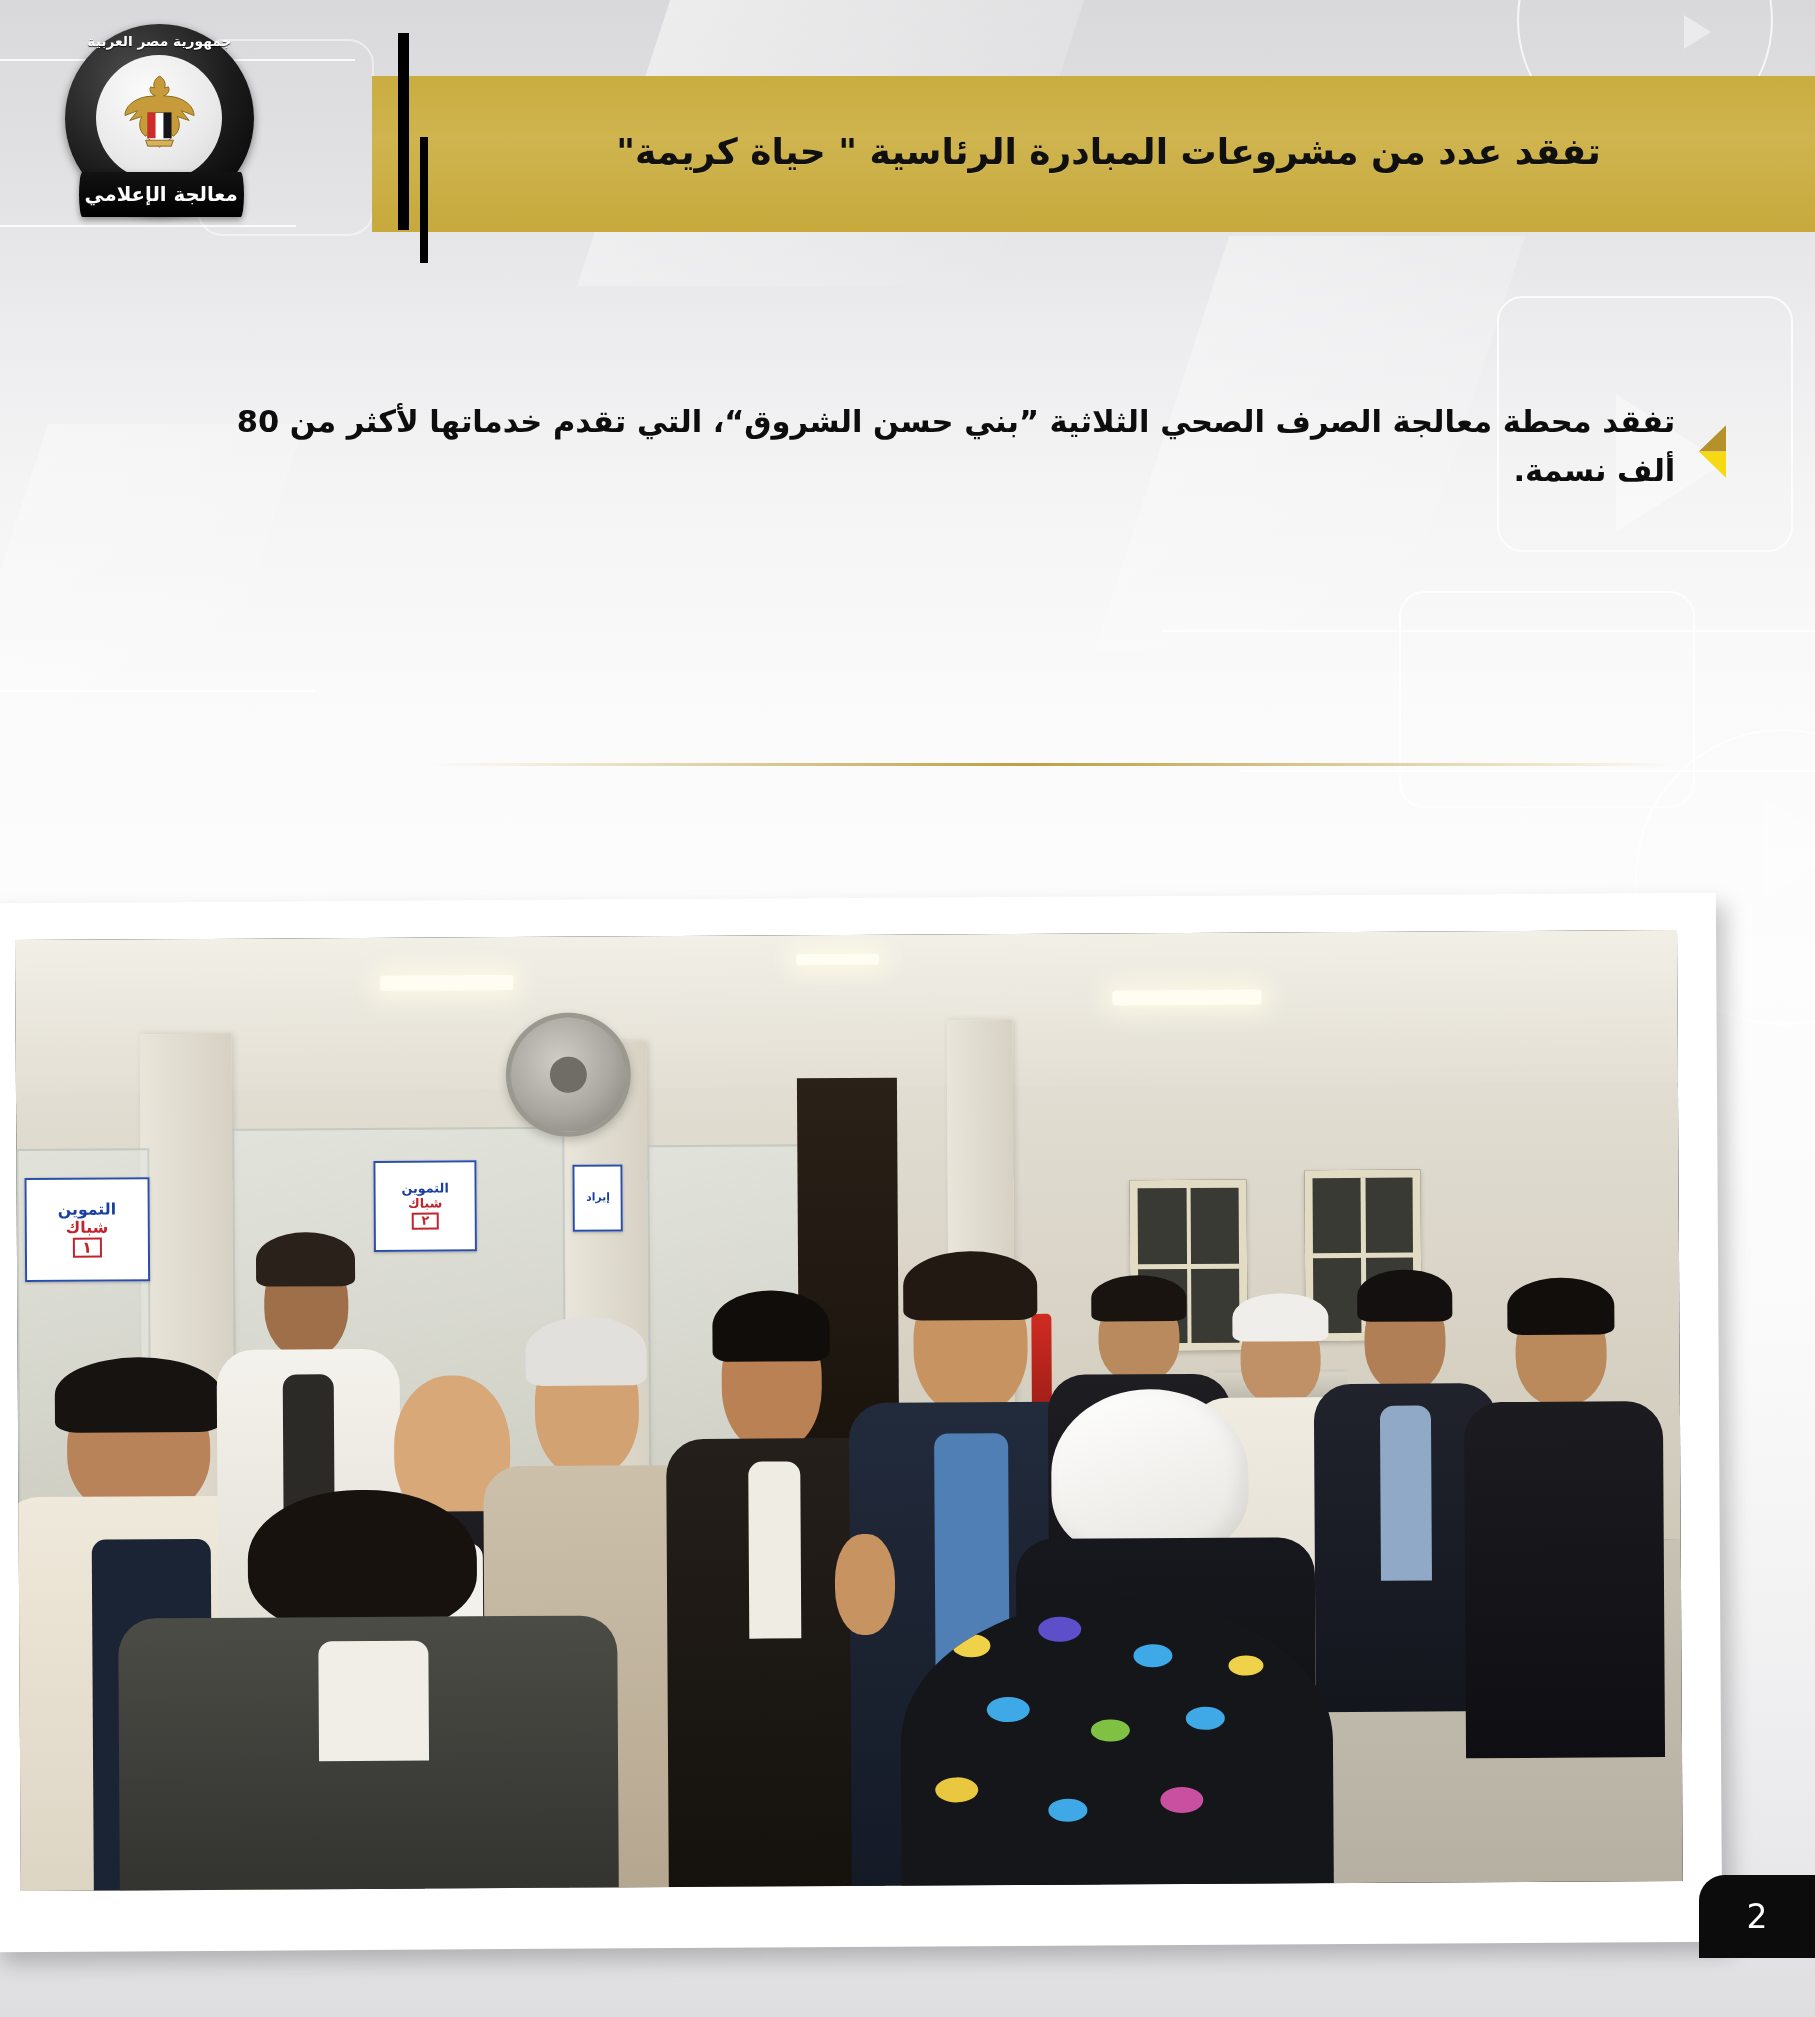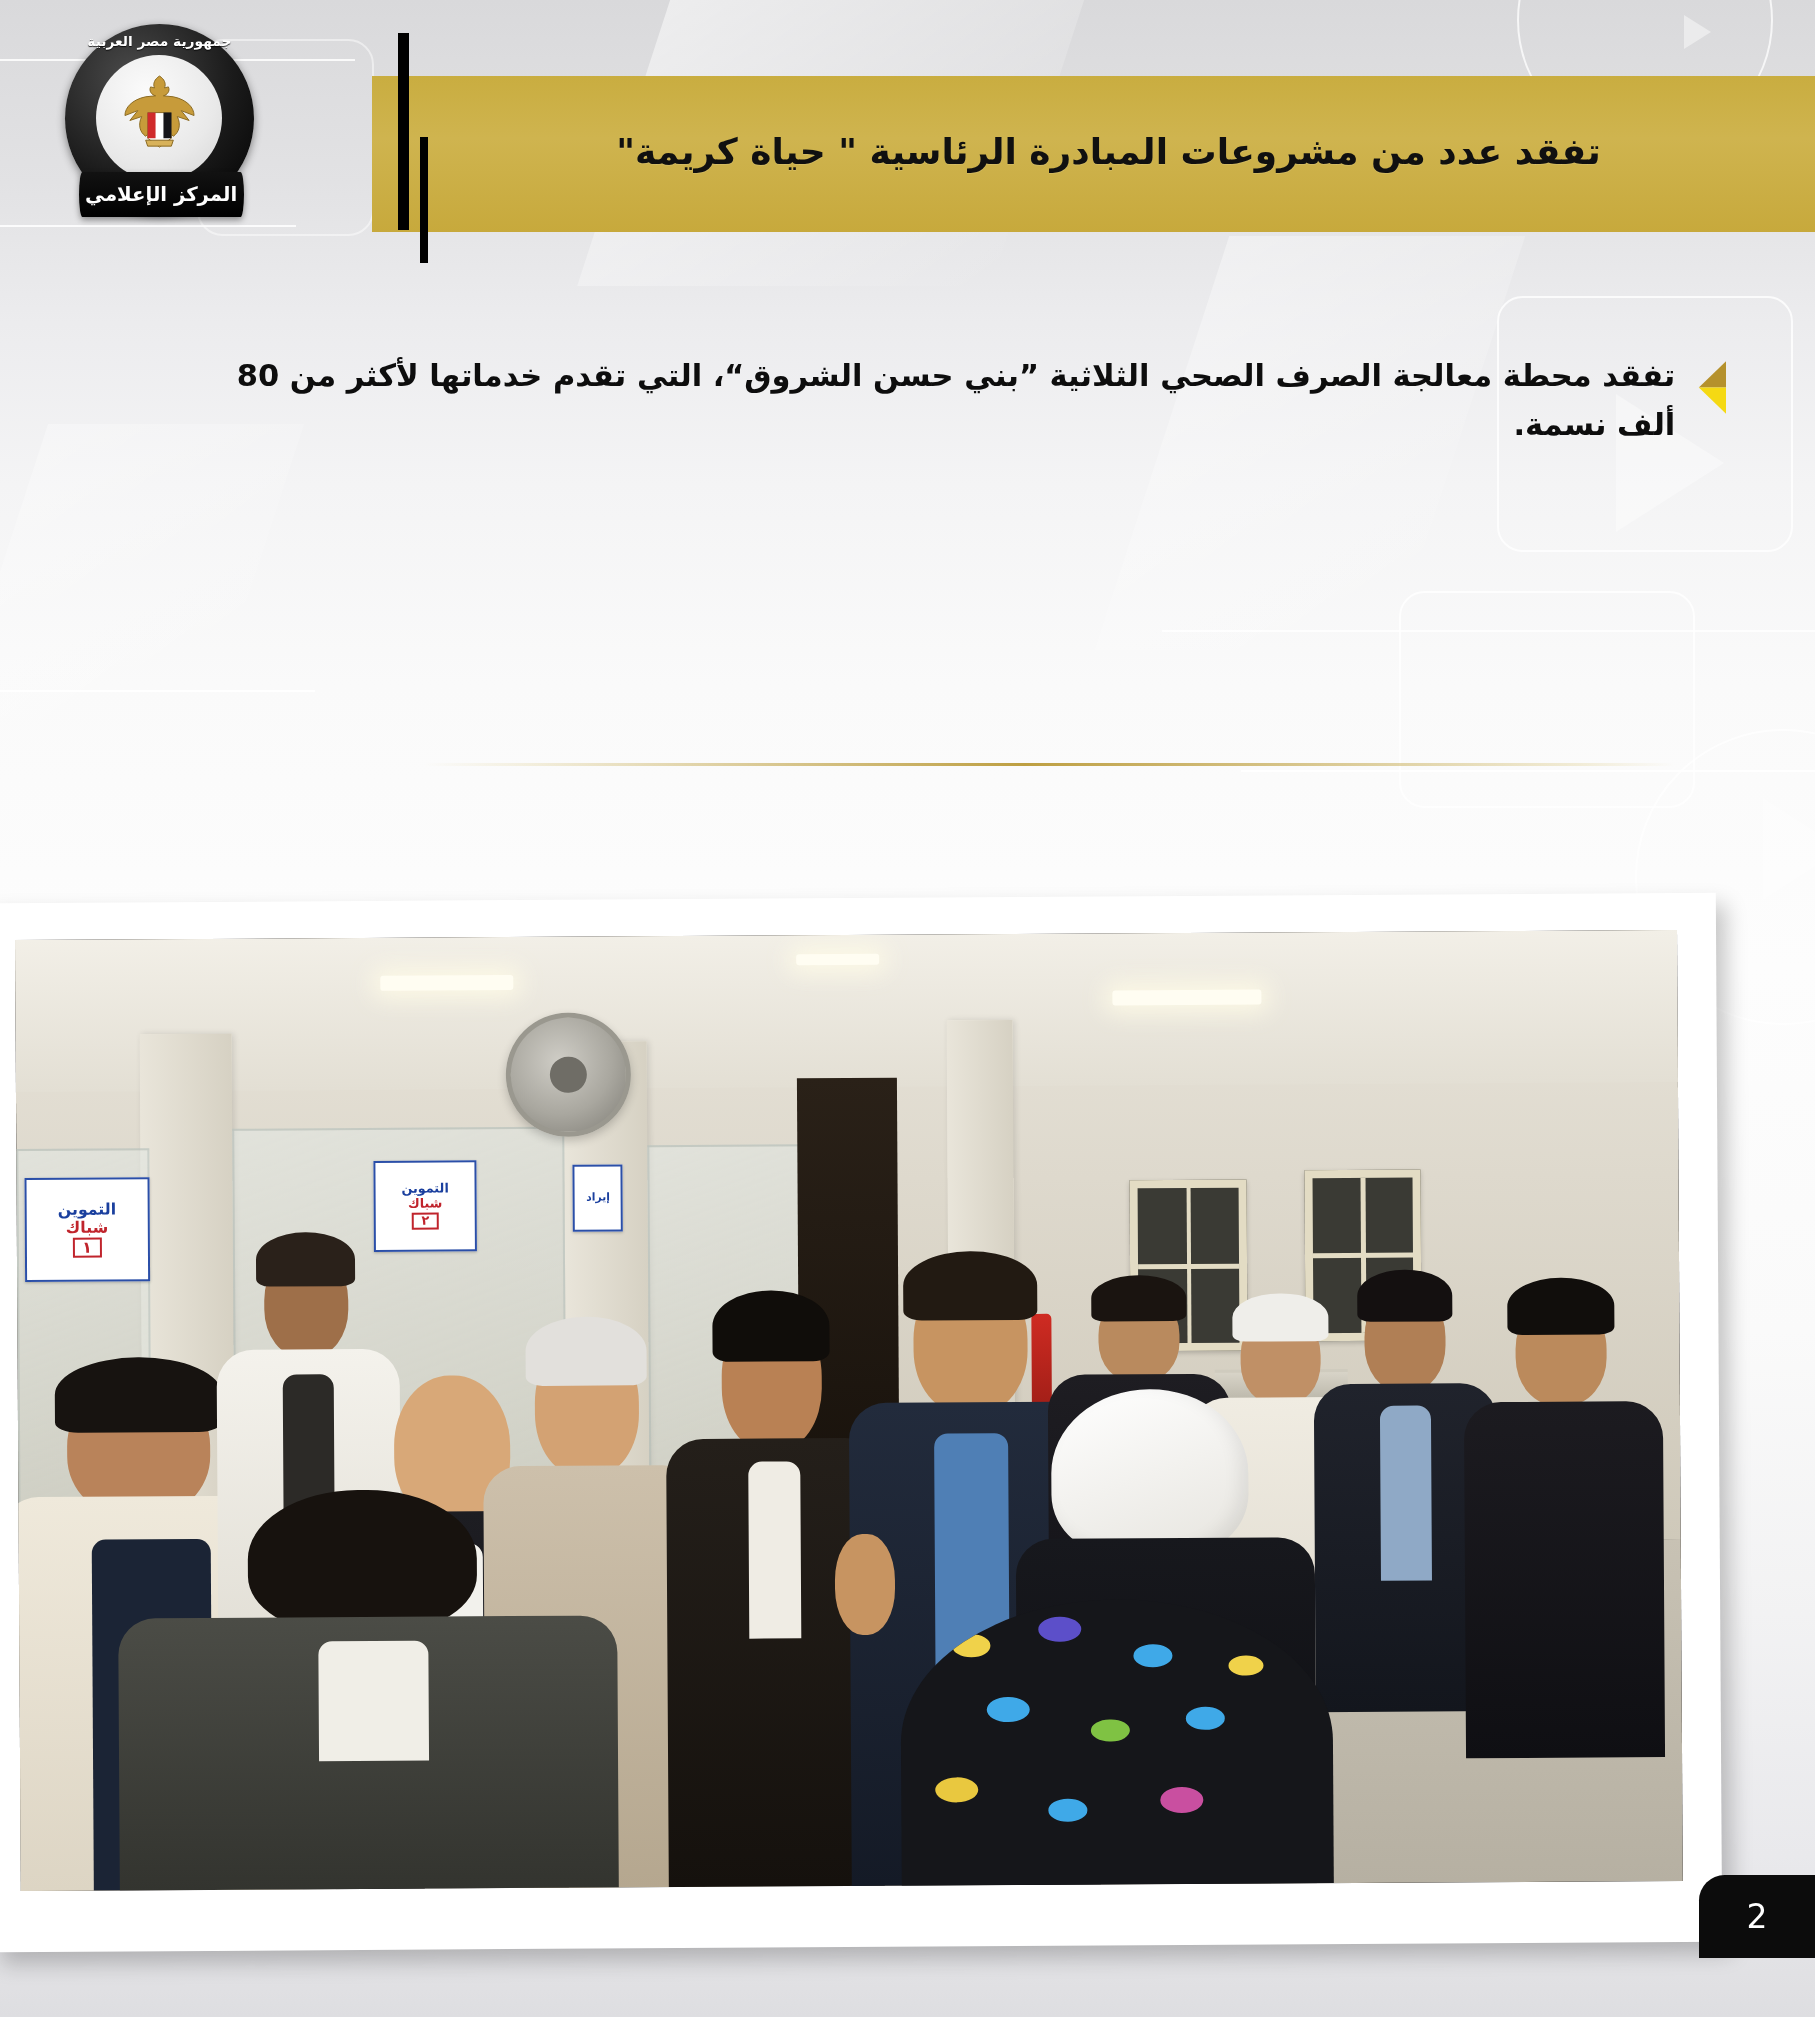--- a/index.html
+++ b/index.html
@@ -124,21 +124,21 @@
     flex:1 1 auto; text-align:right;
     color:#0d0d0d; font-size:30.5px; font-weight:bold; line-height:1.62;
     letter-spacing:0;
   }
   .bullet-1{ margin-top:0; }
   .divider{
     position:absolute; left:424px; top:467px; width:1251px; height:3px;
     background:linear-gradient(90deg,rgba(201,173,64,0) 0%,rgba(201,173,64,.15) 8%,rgba(186,154,56,.95) 48%,rgba(201,173,64,.2) 92%,rgba(201,173,64,0) 100%);
     border-radius:2px;
   }
-  .bullet-2{ margin-top:55px; }
+  .bullet-2{ margin-top:101px;align-items:center; }
 
   
   .photo-frame{
     position:absolute; left:-11.8px; top:898px; width:1731px; height:1049px;
     background:#ffffff;
     box-shadow:9.9px 11.8px 21.7px rgba(0,0,0,.22);
     transform:rotate(-0.35deg);
     padding:37px 39px 61px 29.6px;
   }
   .photo{
@@ -301,21 +301,21 @@
     <div class="eagle">
       <svg viewBox="0 0 76 92" xmlns="http://www.w3.org/2000/svg">
         <path d="M38 3 C33 6 31 11 33 15 L29 14 C27 18 30 22 34 23 L24 24 C10 27 3 35 3 43 L16 38 L8 48 L20 44 C16 52 18 60 24 64 L31 57 L30 68 L38 60 L46 68 L45 57 L52 64 C58 60 60 52 56 44 L68 48 L60 38 L73 43 C73 35 66 27 52 24 L42 23 C46 22 49 18 47 14 L43 15 C45 11 43 6 38 3 Z" fill="#c79b3a" stroke="#8a6a22" stroke-width="1"></path>
         <path d="M26 40 h24 v26 l-12 9 l-12 -9 Z" fill="#ffffff" stroke="#8a6a22" stroke-width="1"></path>
         <rect x="26" y="40" width="8" height="26" fill="#d02b2b"></rect>
         <rect x="42" y="40" width="8" height="26" fill="#16161a"></rect>
         <path d="M24 68 h28 l-2 6 h-24 Z" fill="#d8b25a" stroke="#8a6a22" stroke-width="1"></path>
       </svg>
     </div>
     <div class="emblem-banner">
-      <span>المركز الإعلامي</span>
+      <span>معالجة الإعلامي</span>
     </div>
   </div>
 
   <div class="title-wrap">
     <div class="title-banner">
       <div class="title-line">تفقد عدد من مشروعات المبادرة الرئاسية " حياة كريمة"</div>
     </div>
     <div class="bar-tall"></div>
     <div class="bar-short"></div>
   </div>

